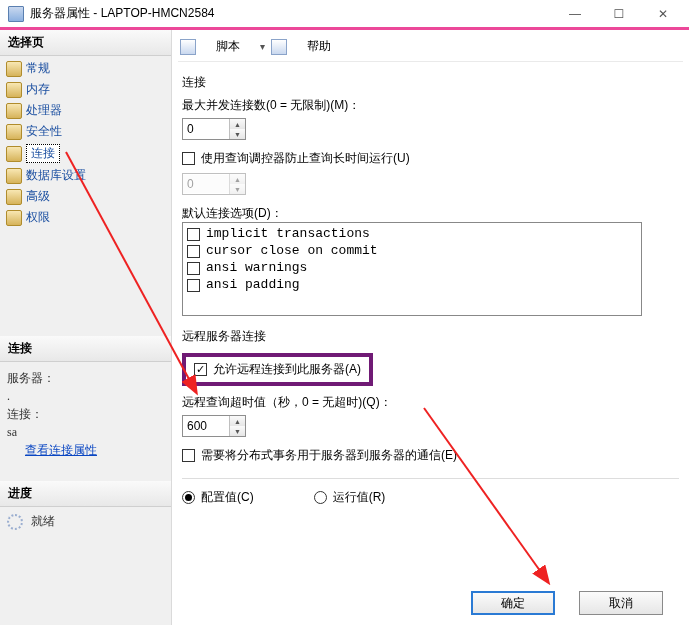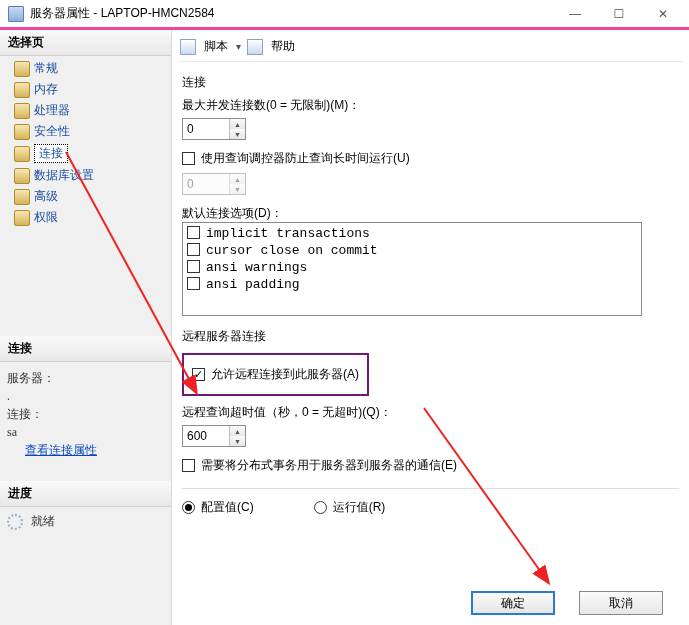--- a/index.html
+++ b/index.html
@@ -4,46 +4,46 @@
 <style>
 * { box-sizing: border-box; margin: 0; padding: 0; }
 body { font-family: "Microsoft YaHei", "SimSun", sans-serif; font-size: 12px; background: #fff; width: 689px; height: 625px; overflow: hidden; position: relative; }
 .titlebar { height: 30px; background: #fff; border-bottom: 3px solid #ec4899; display: flex; align-items: center; padding: 0 4px 0 8px; }
 .titlebar .icon { width: 16px; height: 16px; margin-right: 6px; background: linear-gradient(#c9d8ef,#8bb0e0); border: 1px solid #5a7fb0; border-radius: 1px; }
 .titlebar .title { flex: 1; font-size: 12px; color: #000; }
 .titlebar .winbtn { width: 44px; height: 28px; display: flex; align-items: center; justify-content: center; color: #555; }
 .container { display: flex; height: 595px; }
 .left { width: 172px; background: #f0f0f0; border-right: 1px solid #dadada; display: flex; flex-direction: column; }
 .section-hdr { background: linear-gradient(#fafafa,#e8e8e8); border-bottom: 1px solid #cfcfcf; padding: 4px 8px; font-weight: bold; }
-.left-list { padding: 2px 8px; }
+.left-list { padding: 2px 0; }
 .left-item { display: flex; align-items: center; padding: 2px 6px; cursor: default; }
 .left-item .licon { width: 16px; height: 16px; margin-right: 4px; background: linear-gradient(#f8e7b3,#d6b35a); border: 1px solid #b08c2c; border-radius: 2px; }
 .left-item.sel span:last-child { background: #fff; border: 1px dotted #000; padding: 0 4px; }
 .left-item span:last-child { color: #1a4ea0; }
 .left-body { flex: 1; padding: 6px 7px; color: #333; font-family: Liberation Serif, serif; }
 .left-body .row { margin: 2px 0; }
 .link { color: #0a46c2; text-decoration: underline; margin-left: 18px; }
 .pico { display: inline-block; width: 16px; height: 16px; border: 2px dotted #9aaed0; border-radius: 50%; vertical-align: middle; margin-right: 8px; }
 .right { flex: 1; padding: 6px 6px 0 6px; position: relative; }
 .toolbar { display: flex; align-items: center; gap: 6px; padding: 2px 2px 6px 2px; border-bottom: 1px solid #eaeaea; }
-.tool { display: flex; align-items: center; gap: 8px; }
+.tool { display: flex; align-items: center; gap: 20px; }
 .tool .ticon { width: 16px; height: 16px; background: linear-gradient(#fff,#c9d8ef); border: 1px solid #8aa3c9; }
 .dd { font-size: 10px; color: #555; }
 .content { padding: 12px 4px 60px 4px; }
 .field-row { margin: 6px 0; display: flex; align-items: center; }
 .spinner { width: 64px; height: 22px; border: 1px solid #8e8e8e; display: flex; align-items: center; margin: 4px 0 10px 0; }
 .spinner input { width: 46px; border: 0; padding: 2px 4px; font-size: 12px; outline: none; }
 .spin-btns { width: 16px; height: 100%; display: flex; flex-direction: column; border-left: 1px solid #bfbfbf; }
 .spin-btns span { flex: 1; display: flex; align-items: center; justify-content: center; font-size: 7px; color: #555; background: linear-gradient(#fafafa,#e6e6e6); }
 .cb { width: 13px; height: 13px; border: 1px solid #333; display: inline-flex; align-items: center; justify-content: center; margin-right: 6px; background: #fff; }
 .cb.checked::after { content: "✓"; font-size: 11px; line-height: 1; color: #000; }
 .listbox { border: 1px solid #888; width: 460px; height: 94px; overflow-y: scroll; background: #fff; padding: 2px; font-family: "Courier New", monospace; font-size: 13px; }
-.listbox .lbrow { display: flex; align-items: flex-start; padding: 1px 2px; }
+.listbox .lbrow { display: flex; align-items: flex-end; padding: 1px 2px; }
 .group-title { margin: 12px 0 8px 0; }
-.hl-box { border: 2px solid #701a75; display: inline-flex; align-items: center; padding: 11px 8px; justify-content: flex-end; }
+.hl-box { border: 4px solid #701a75; display: inline-flex; align-items: center; padding: 4px 8px; justify-content: flex-end; }
 .radio { display: inline-flex; align-items: center; margin-right: 60px; }
 .radio .rcir { width: 13px; height: 13px; border: 1px solid #333; border-radius: 50%; margin-right: 6px; display: flex; align-items: center; justify-content: center; background: #fff; }
 .radio.sel .rcir::after { content: ""; width: 7px; height: 7px; background: #000; border-radius: 50%; }
 .btnbar { position: absolute; bottom: 10px; right: 26px; display: flex; gap: 24px; }
 .btn { width: 84px; height: 24px; border: 1px solid #8a8a8a; background: linear-gradient(#fbfbfb,#e6e6e6); display: flex; align-items: center; justify-content: center; cursor: default; }
 .btn.primary { border: 2px solid #2a7ad4; }
 svg.arrow { position: absolute; top: 0; left: 0; pointer-events: none; }
 </style>
 </head>
 <body>

